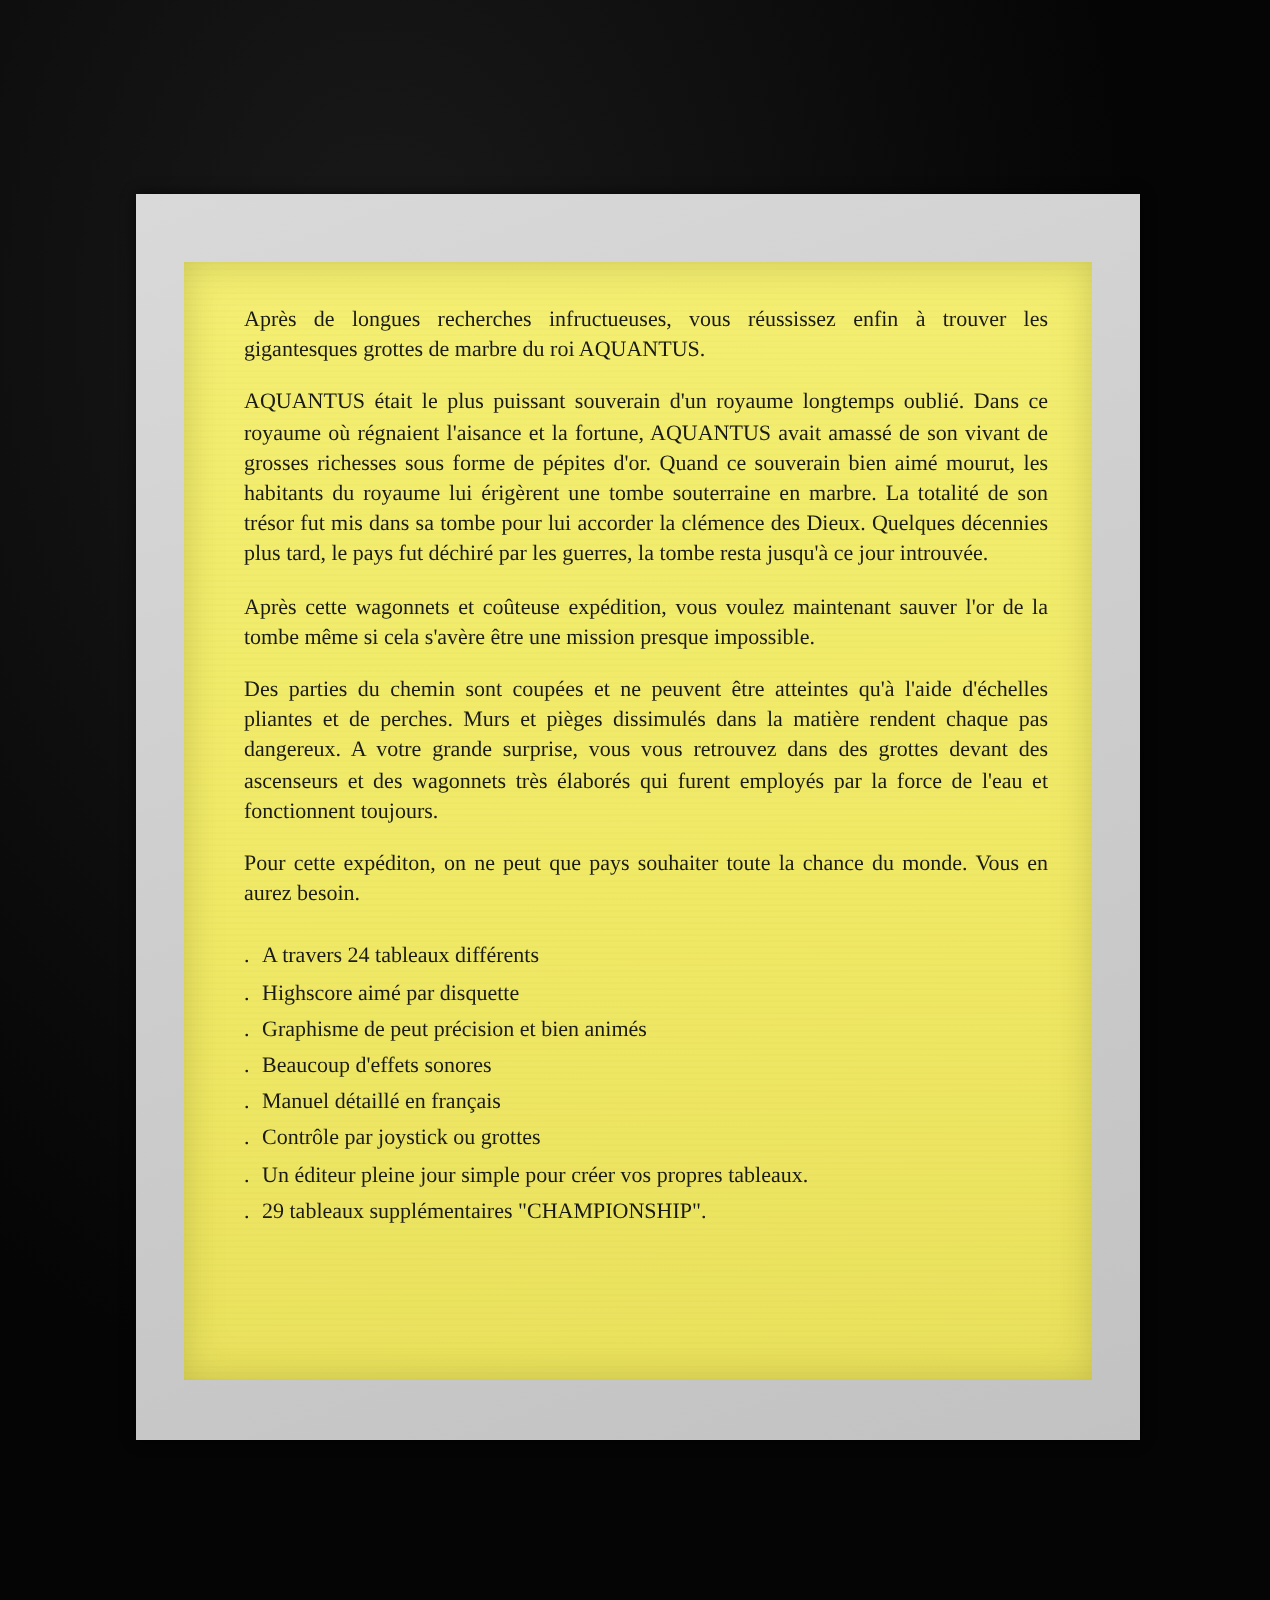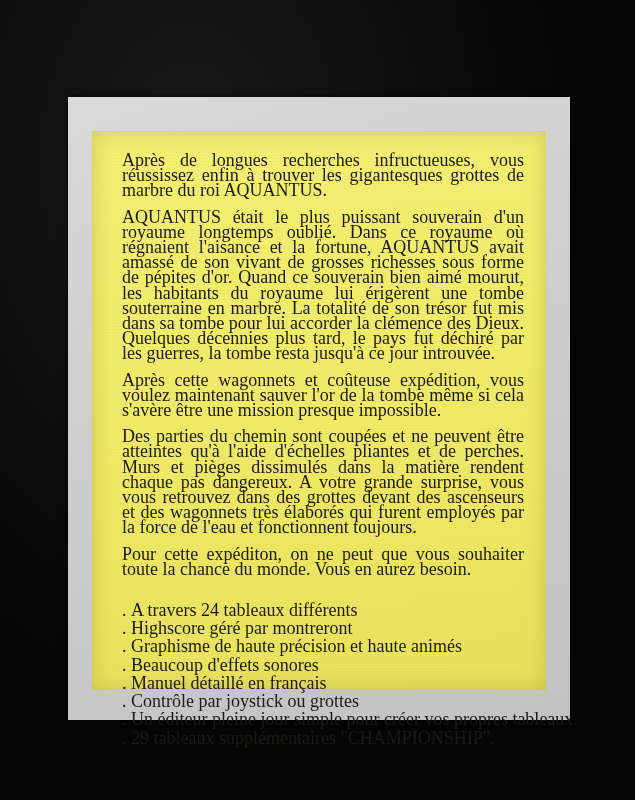--- a/index.html
+++ b/index.html
@@ -47,31 +47,31 @@
     background: #f2ec6b;
     background: linear-gradient(175deg, #f4ef72 0%, #f0e966 55%, #e9e15c 100%);
     box-shadow: inset 0 0 14px rgba(160,155,60,0.25);
   }
   .text-body {
     position: absolute;
     left: 30px;
     top: 22px;
     right: 22px;
     color: #1a1a16;
-    font-size: 18px;
+    font-size: 11px;
     line-height: 15.2px;
     text-align: justify;
     text-justify: inter-word;
     hyphens: none;
   }
   .para {
     margin: 0 0 11px 0;
   }
   .features {
-    margin: 26px 0 0 0;
+    margin: 16px 0 0 0;
     padding: 0;
     list-style: none;
   }
   .features li {
     margin: 0 0 3px 0;
     text-align: left;
     white-space: nowrap;
   }
   .features li .dot {
     display: inline-block;
@@ -98,25 +98,25 @@
 <div class="photo">
   <div class="grey-card">
     <div class="yellow-page">
       <div class="edge-shadow"></div>
       <div class="grain"></div>
       <div class="text-body">
         <p class="para">Après de longues recherches infructueuses, vous réussissez enfin à trouver les gigantesques grottes de marbre du roi AQUANTUS.</p>
         <p class="para">AQUANTUS était le plus puissant souverain d'un royaume longtemps oublié. Dans ce royaume où régnaient l'aisance et la fortune, AQUANTUS avait amassé de son vivant de grosses richesses sous forme de pépites d'or. Quand ce souverain bien aimé mourut, les habitants du royaume lui érigèrent une tombe souterraine en marbre. La totalité de son trésor fut mis dans sa tombe pour lui accorder la clémence des Dieux. Quelques décennies plus tard, le pays fut déchiré par les guerres, la tombe resta jusqu'à ce jour introuvée.</p>
         <p class="para">Après cette wagonnets et coûteuse expédition, vous voulez maintenant sauver l'or de la tombe même si cela s'avère être une mission presque impossible.</p>
         <p class="para">Des parties du chemin sont coupées et ne peuvent être atteintes qu'à l'aide d'échelles pliantes et de perches. Murs et pièges dissimulés dans la matière rendent chaque pas dangereux. A votre grande surprise, vous vous retrouvez dans des grottes devant des ascenseurs et des wagonnets très élaborés qui furent employés par la force de l'eau et fonctionnent toujours.</p>
-        <p class="para">Pour cette expéditon, on ne peut que vous souhaiter toute la chance du monde. Vous en aurez besoin.</p>
+        <p class="para">Pour cette expéditon, on ne peut que pays souhaiter toute la chance du monde. Vous en aurez besoin.</p>
         <ul class="features">
           <li><span class="dot">.</span><span>A travers 24 tableaux différents</span></li>
-          <li><span class="dot">.</span><span>Highscore géré par montreront</span></li>
-          <li><span class="dot">.</span><span>Graphisme de haute précision et haute animés</span></li>
+          <li><span class="dot">.</span><span>Highscore aimé par disquette</span></li>
+          <li><span class="dot">.</span><span>Graphisme de peut précision et bien animés</span></li>
           <li><span class="dot">.</span><span>Beaucoup d'effets sonores</span></li>
           <li><span class="dot">.</span><span>Manuel détaillé en français</span></li>
           <li><span class="dot">.</span><span>Contrôle par joystick ou grottes</span></li>
           <li><span class="dot">.</span><span>Un éditeur pleine jour simple pour créer vos propres tableaux.</span></li>
           <li><span class="dot">.</span><span>29 tableaux supplémentaires "CHAMPIONSHIP".</span></li>
         </ul>
       </div>
     </div>
   </div>
 </div>

